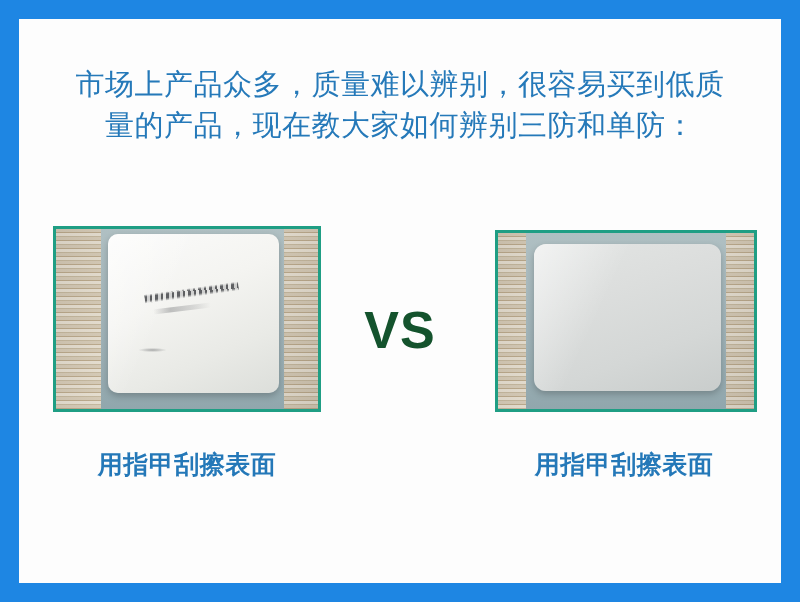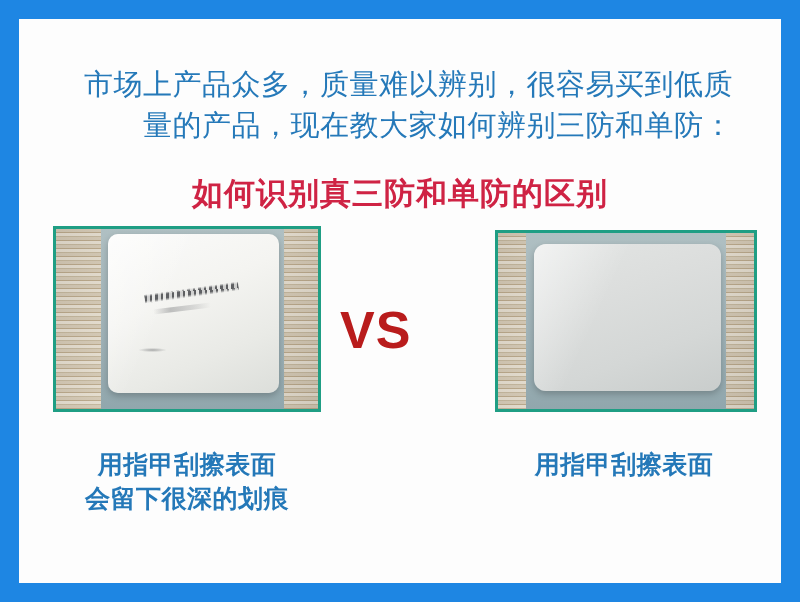--- a/index.html
+++ b/index.html
@@ -34,21 +34,21 @@
   
   .lede {
     position: absolute;
     left: 48px;
     top: 45px;
     width: 666px;
     color: #2579b9;
     font-size: 29px;
     line-height: 1.42;
     letter-spacing: 0.5px;
-    text-align: right;
+    text-align: center;
     font-weight: 500;
     white-space: pre-wrap;
   }
 
   
   .red-title {
     position: absolute;
     left: 0;
     top: 154px;
     width: 762px;
@@ -166,22 +166,22 @@
     height: 2.5%;
     background: radial-gradient(ellipse at center, rgba(80,82,86,.45) 0%, rgba(80,82,86,0) 75%);
   }
 
   
   .vs {
     position: absolute;
     left: 321px;
     top: 281px;
     width: 120px;
-    text-align: left;
-    color: #b91c1c;
+    text-align: center;
+    color: #14532d;
     font-size: 52px;
     font-weight: 700;
     letter-spacing: 1px;
     font-family: "Liberation Sans", "DejaVu Sans", sans-serif;
   }
 
   
   .caption {
     position: absolute;
     color: #2478b8;
@@ -197,21 +197,20 @@
 </style>
 </head>
 <body>
 
 <div id="poster">
 
   <div id="card">
 
     <div class="lede">市场上产品众多，质量难以辨别，很容易买到低质量的产品，现在教大家如何辨别三防和单防：</div>
 
-    <div class="red-title">如何识别真三防和单防的区别</div>
 
     <div class="photo-frame" id="photo-left">
       <div class="backdrop"></div>
       <div class="mat"></div>
       <div class="panel">
         <div class="sheen"></div>
         <div class="scratch"></div>
         <div class="scratch-faint"></div>
         <div class="scuff"></div>
       </div>
@@ -222,21 +221,20 @@
       <div class="mat"></div>
       <div class="panel">
         <div class="sheen"></div>
       </div>
     </div>
 
     <div class="vs">VS</div>
 
     <div class="caption" id="caption-left">
       <span class="line">用指甲刮擦表面</span>
-      <span class="line">会留下很深的划痕</span>
     </div>
 
     <div class="caption" id="caption-right">
       <span class="line">用指甲刮擦表面</span>
     </div>
 
   </div>
 </div>
 
 </body></html>

